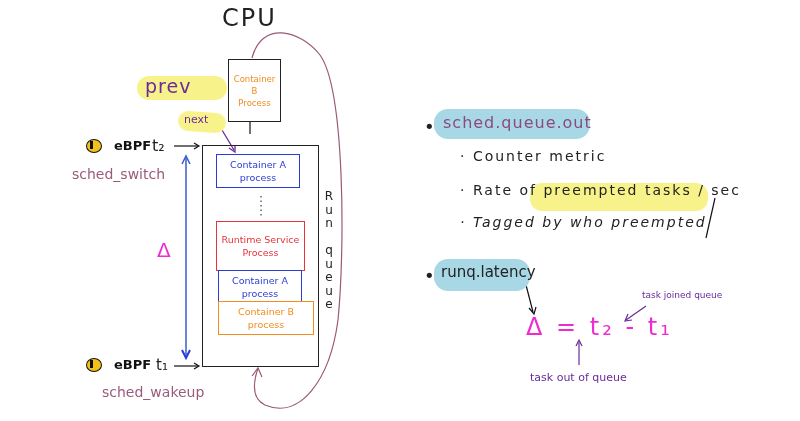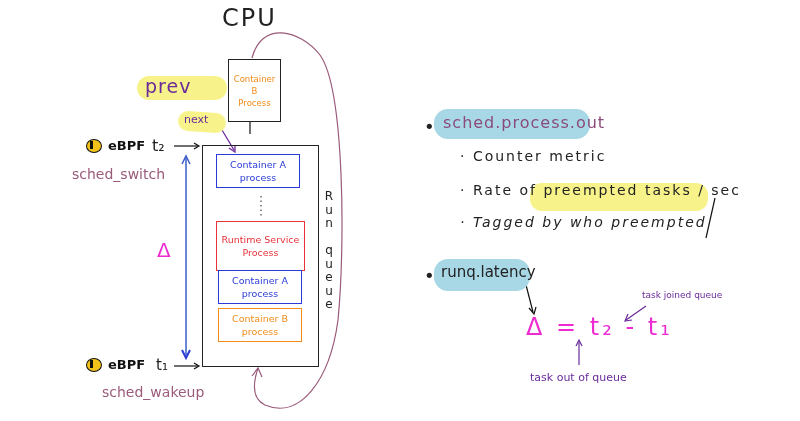--- a/index.html
+++ b/index.html
@@ -4,21 +4,21 @@
 <style>
   html,body{margin:0;padding:0;background:#ffffff;}
   body{width:800px;height:421px;position:relative;overflow:hidden;font-family:"DejaVu Sans",sans-serif;}
   .abs{position:absolute;}
   .hand{font-family:"DejaVu Sans",sans-serif;}
   svg.overlay{position:absolute;left:0;top:0;}
   .box{position:absolute;box-sizing:border-box;border:1.4px solid;display:flex;align-items:center;justify-content:center;text-align:center;font-size:9.5px;line-height:13px;background:#fff;}
   .box span{white-space:pre-line;}
   .hl-yellow{background:#f7f38a;border-radius:12px;filter:blur(0.3px);}
   .hl-blue{background:#a8d8e6;border-radius:14px;}
-  .ebpf{display:flex;align-items:center;gap:6px;font-weight:bold;font-size:13px;color:#111;}
+  .ebpf{display:flex;align-items:center;gap:12px;font-weight:bold;font-size:13px;color:#111;}
   .bee{width:14px;height:12px;border-radius:50%;background:#f2c21b;border:1.5px solid #111;position:relative;}
   .bee:after{content:"";position:absolute;left:3px;top:1px;width:3px;height:8px;background:#111;}
   .sub{font-size:14px;color:#222;letter-spacing:2px;}
 </style>
 </head>
 <body>
 
 <svg class="overlay" width="800" height="421">
 
   <path d="M252 58 C 262 20, 300 30, 320 55 C 345 90, 345 250, 338 320 C 330 380, 300 420, 265 405 C 250 398, 254 380, 258 368" fill="none" stroke="#9a5a7a" stroke-width="1.2"></path>
@@ -91,40 +91,40 @@
 process</span>
 </div>
 <div class="box" style="left:216px;top:221px;width:89px;height:50px;border-color:#e8333a;color:#e8333a;">
   <span>Runtime Service
 Process</span>
 </div>
 <div class="box" style="left:218px;top:270px;width:84px;height:34px;border-color:#2b3bd6;color:#2b3bd6;">
   <span>Container A
 process</span>
 </div>
-<div class="box" style="left:218px;top:308px;width:84px;height:34px;border-color:#f28c1a;color:#f28c1a;">
+<div class="box" style="left:218px;top:301px;width:96px;height:34px;border-color:#f28c1a;color:#f28c1a;">
   <span>Container B
 process</span>
 </div>
 
 <div class="abs hand" id="rq-label" style="left:323px;top:190px;width:12px;font-size:12px;line-height:13.5px;color:#222;text-align:center;">
     <div>R</div>
     <div>u</div>
     <div>n</div>
     <div>&nbsp;</div>
     <div>q</div>
     <div>u</div>
     <div>e</div>
     <div>u</div>
     <div>e</div>
   </div>
 
 <div class="abs" style="left:424px;top:116px;font-size:18px;color:#222;">•</div>
 <div class="abs hl-blue" style="left:434px;top:109px;width:156px;height:30px;"></div>
-<div class="abs hand" style="left:443px;top:113px;font-size:16px;color:#8a4a7a;letter-spacing:1px;">sched.process.out</div>
+<div class="abs hand" style="left:443px;top:113px;font-size:16px;color:#8a4a7a;letter-spacing:1px;">sched.queue.out</div>
 
 <div class="abs hl-yellow" style="left:530px;top:183px;width:178px;height:28px;"></div>
 <div class="abs sub" style="left:460px;top:148px;">· <span>Counter  metric</span></div>
 <div class="abs sub" style="left:460px;top:182px;">· <span>Rate  of preempted tasks / sec</span></div>
 <div class="abs sub" style="left:460px;top:214px;font-style:italic;">· <span>Tagged  by  who  preempted</span></div>
 
 <div class="abs" style="left:424px;top:265px;font-size:18px;color:#222;">•</div>
 <div class="abs hl-blue" style="left:434px;top:259px;width:96px;height:32px;"></div>
 <div class="abs hand" style="left:441px;top:263px;font-size:15px;color:#222;">runq.latency</div>
 

